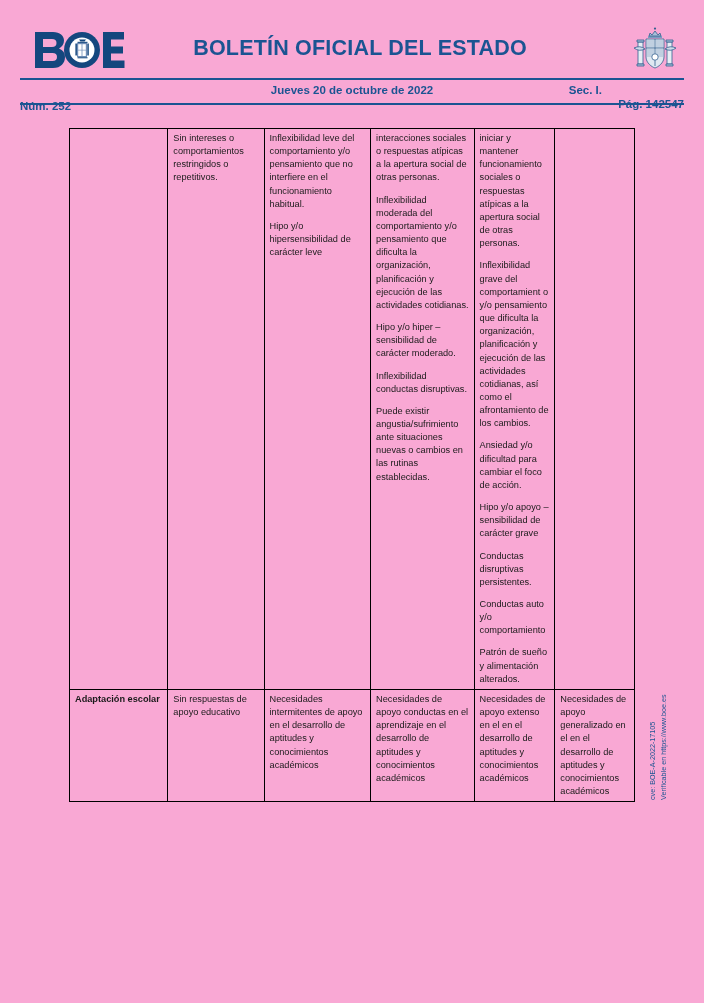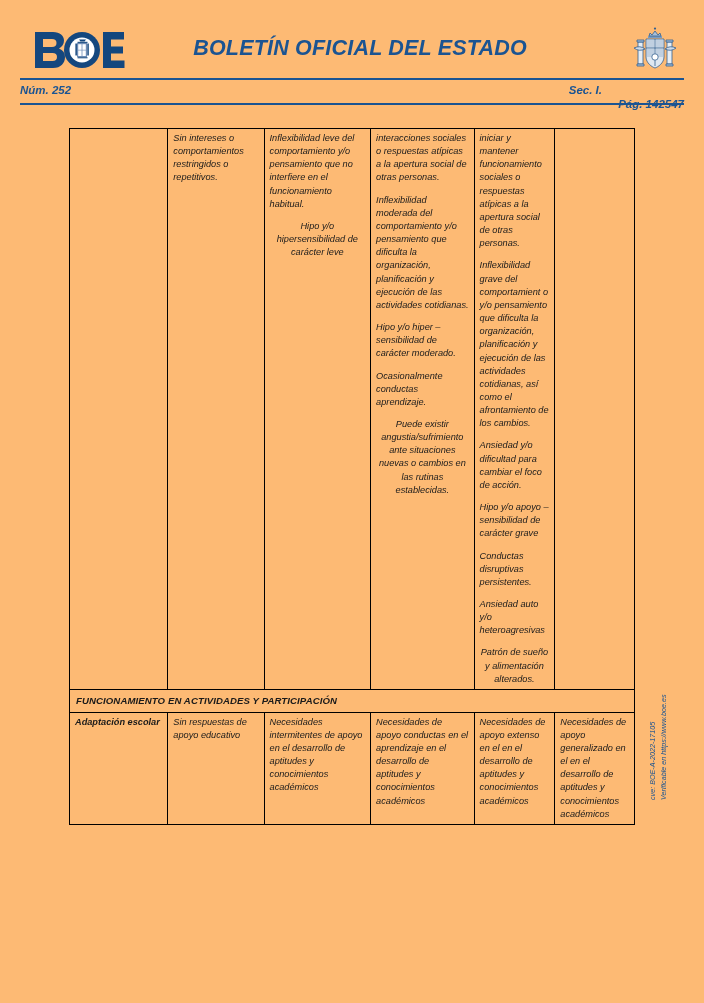--- a/index.html
+++ b/index.html
@@ -6,23 +6,22 @@
   html, body {
     margin: 0; padding: 0;
     width: 704px; height: 1003px;
     background: #ffffff;
     font-family: "Liberation Sans", sans-serif;
   }
   #page {
     position: relative;
     width: 704px;
     height: 1003px;
-    background: #fdba74;
+    background: #f9a8d4;
     overflow: hidden;
-    font-style: italic;
   }
 
   
   .masthead {
     position: absolute;
     left: 0; top: 0;
     width: 704px; height: 78px;
   }
   .boe-logo {
     position: absolute;
@@ -60,21 +59,21 @@
     background: #1b5492;
   }
   .hdr-line {
     position: absolute;
     left: 20px; top: 82px;
     width: 664px; height: 20px;
     color: #1b5492;
     font-size: 11.5px;
     font-weight: bold;
   }
-  .hdr-num  { position: absolute; left: 0px;   top: 2px; }
+  .hdr-num  { position: absolute; left: 0px;   top: 18px; }
   .hdr-date { position: absolute; left: 0px;   top: 2px; width: 664px; text-align: center; }
   .hdr-sec  { position: absolute; right: 82px; top: 2px; }
   .hdr-pag  { position: absolute; right: 0px;  top: 16px; }
 
   
   .doc-table {
     position: absolute;
     left: 69px; top: 128px;
     width: 566px;
     border-collapse: collapse;
@@ -84,21 +83,21 @@
   .doc-table td {
     border: 1px solid #000;
     vertical-align: top;
     padding: 3px 5px 3px 5px;
     font-size: 9.2px;
     line-height: 1.43;
     color: #1a1a1a;
     font-family: "Liberation Sans", sans-serif;
   }
   .doc-table td p { margin: 0 0 9px 0; }
-  .doc-table td p:last-child { margin-bottom: 0; text-align: center; }
+  .doc-table td p:last-child { margin-bottom: 0; }
 
   .c1 { width: 95px; }
   .c2 { width: 93px; }
   .c3 { width: 103px; }
   .c4 { width: 100px; }
   .c5 { width: 78px; }
   .c6 { width: 77px; }
   .pad-mid2  { padding-top: 52px; }
   .pad-sm    { padding-top: 17px; }
 
@@ -207,20 +206,21 @@
           <path d="M44 22 q-6 -3 -11 1 q6 3 11 -1 z" fill="#cddbe9" stroke="#34608f"></path>
         </g>
       </svg>
     </div>
   </div>
 
   <div class="rule-top"></div>
 
   <div class="hdr-line">
     <span class="hdr-num">Núm. 252</span>
+    <span class="hdr-date">Jueves 20 de octubre de 2022</span>
     <span class="hdr-sec">Sec. I.</span>
     <span class="hdr-pag">Pág. 142547</span>
   </div>
 
   <div class="rule-bottom"></div>
 
   <table class="doc-table">
     <colgroup>
       <col class="c1">
         <col class="c2">
@@ -238,40 +238,37 @@
 
         <td>
           <p>Inflexibilidad leve del comportamiento y/o pensamiento que no interfiere en el funcionamiento habitual.</p>
           <p>Hipo y/o hipersensibilidad de carácter leve</p>
         </td>
 
         <td>
           <p>interacciones sociales o respuestas atípicas a la apertura social de otras personas.</p>
           <p>Inflexibilidad moderada del comportamiento y/o pensamiento que dificulta la organización, planificación y ejecución de las actividades cotidianas.</p>
           <p>Hipo y/o hiper – sensibilidad de carácter moderado.</p>
-          <p>Ocasionalmente conductas aprendizaje.</p>
+          <p>Inflexibilidad conductas disruptivas.</p>
           <p>Puede existir angustia/sufrimiento ante situaciones nuevas o cambios en las rutinas establecidas.</p>
         </td>
 
         <td>
           <p>iniciar y mantener funcionamiento sociales o respuestas atípicas a la apertura social de otras personas.</p>
           <p>Inflexibilidad grave del comportamient o y/o pensamiento que dificulta la organización, planificación y ejecución de las actividades cotidianas, así como el afrontamiento de los cambios.</p>
           <p>Ansiedad y/o dificultad para cambiar el foco de acción.</p>
           <p>Hipo y/o apoyo –sensibilidad de carácter grave</p>
           <p>Conductas disruptivas persistentes.</p>
-          <p>Ansiedad auto y/o heteroagresivas</p>
+          <p>Conductas auto y/o comportamiento</p>
           <p>Patrón de sueño y alimentación alterados.</p>
         </td>
 
         <td></td>
       </tr>
 
-      <tr class="section-row">
-        <td colspan="6">FUNCIONAMIENTO EN ACTIVIDADES Y PARTICIPACIÓN</td>
-      </tr>
 
       <tr>
         <td class="row-label">Adaptación escolar</td>
 
         <td class="pad-sm">Sin respuestas de apoyo educativo</td>
 
         <td class="pad-sm">Necesidades intermitentes de apoyo en el desarrollo de aptitudes y conocimientos académicos</td>
 
         <td class="pad-sm">Necesidades de apoyo conductas en el aprendizaje en el desarrollo de aptitudes y conocimientos académicos</td>
 

